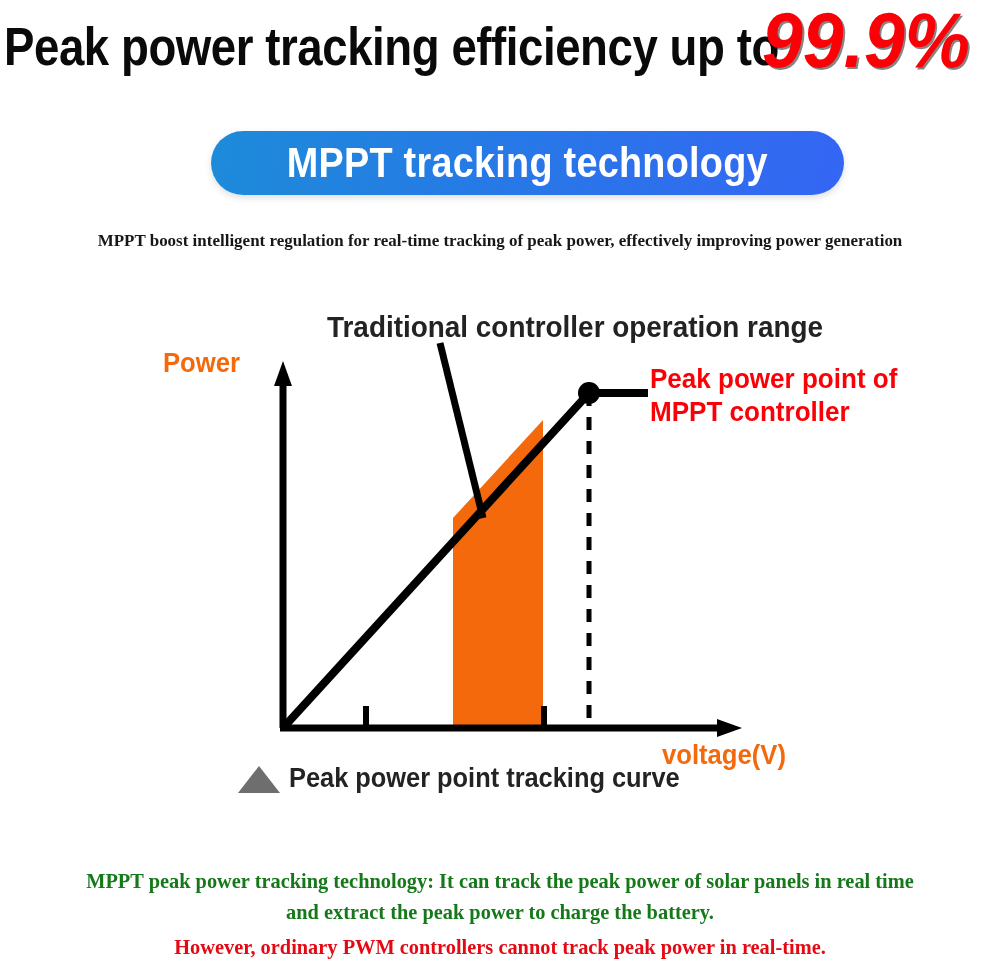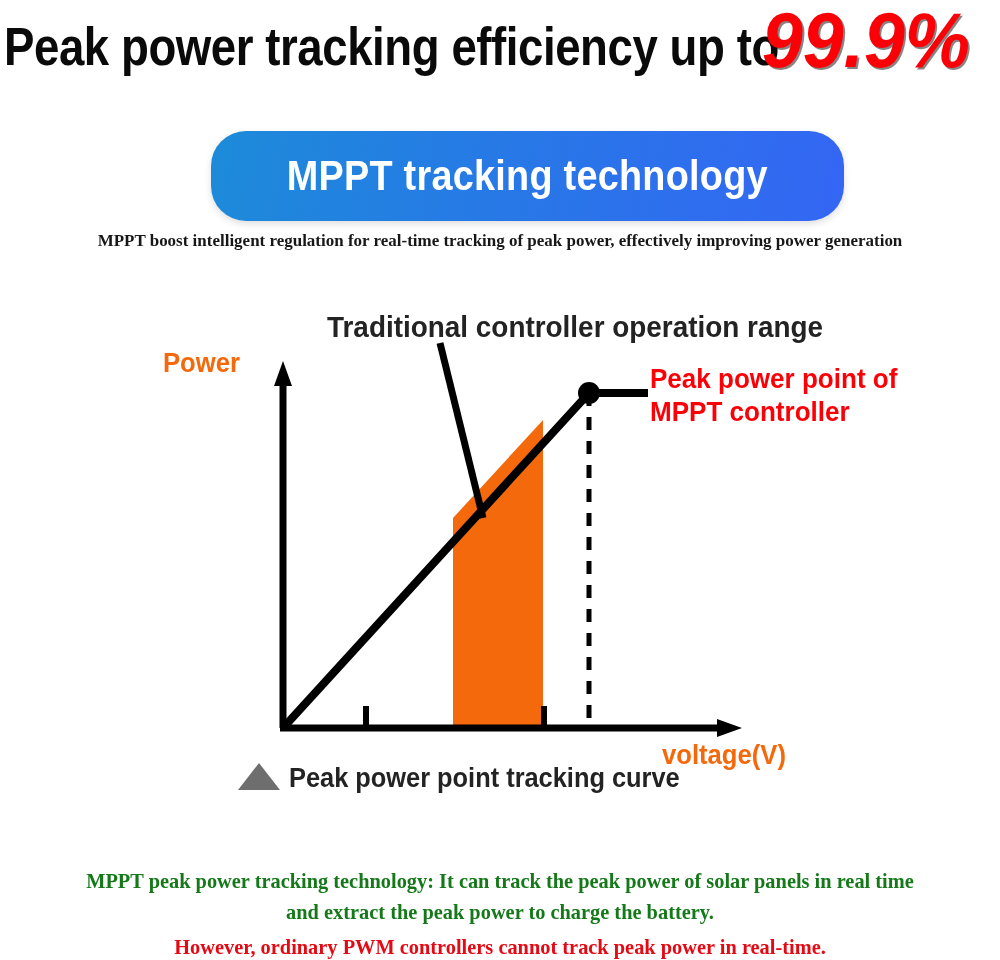--- a/index.html
+++ b/index.html
@@ -54,21 +54,21 @@
     white-space: nowrap;
     text-shadow: 2px 2px 0 rgba(40,30,30,0.55);
   }
 
   
   #banner {
     position: absolute;
     left: 211px;
     top: 131px;
     width: 633px;
-    height: 90px;
+    height: 64px;
     border-radius: 35px;
     background: linear-gradient(100deg, #1d8bd9 0%, #2779e6 45%, #3466f4 100%);
     box-shadow: 0 3px 7px rgba(0,0,0,0.13);
     display: flex;
     align-items: center;
     justify-content: center;
   }
   #banner-label {
     font-family: "Liberation Sans Narrow", "Liberation Sans", sans-serif;
     font-weight: bold;
@@ -160,21 +160,21 @@
     transform: scaleX(0.93);
     transform-origin: left top;
   }
 
   
   #legend {
     position: absolute;
     left: 238px;
     top: 763px;
     display: flex;
-    align-items: flex-start;
+    align-items: flex-end;
     gap: 9px;
   }
   #legend-triangle {
     width: 0;
     height: 0;
     border-left: 21px solid transparent;
     border-right: 21px solid transparent;
     border-bottom: 27px solid #6e6e6e;
   }
   #legend-label {

